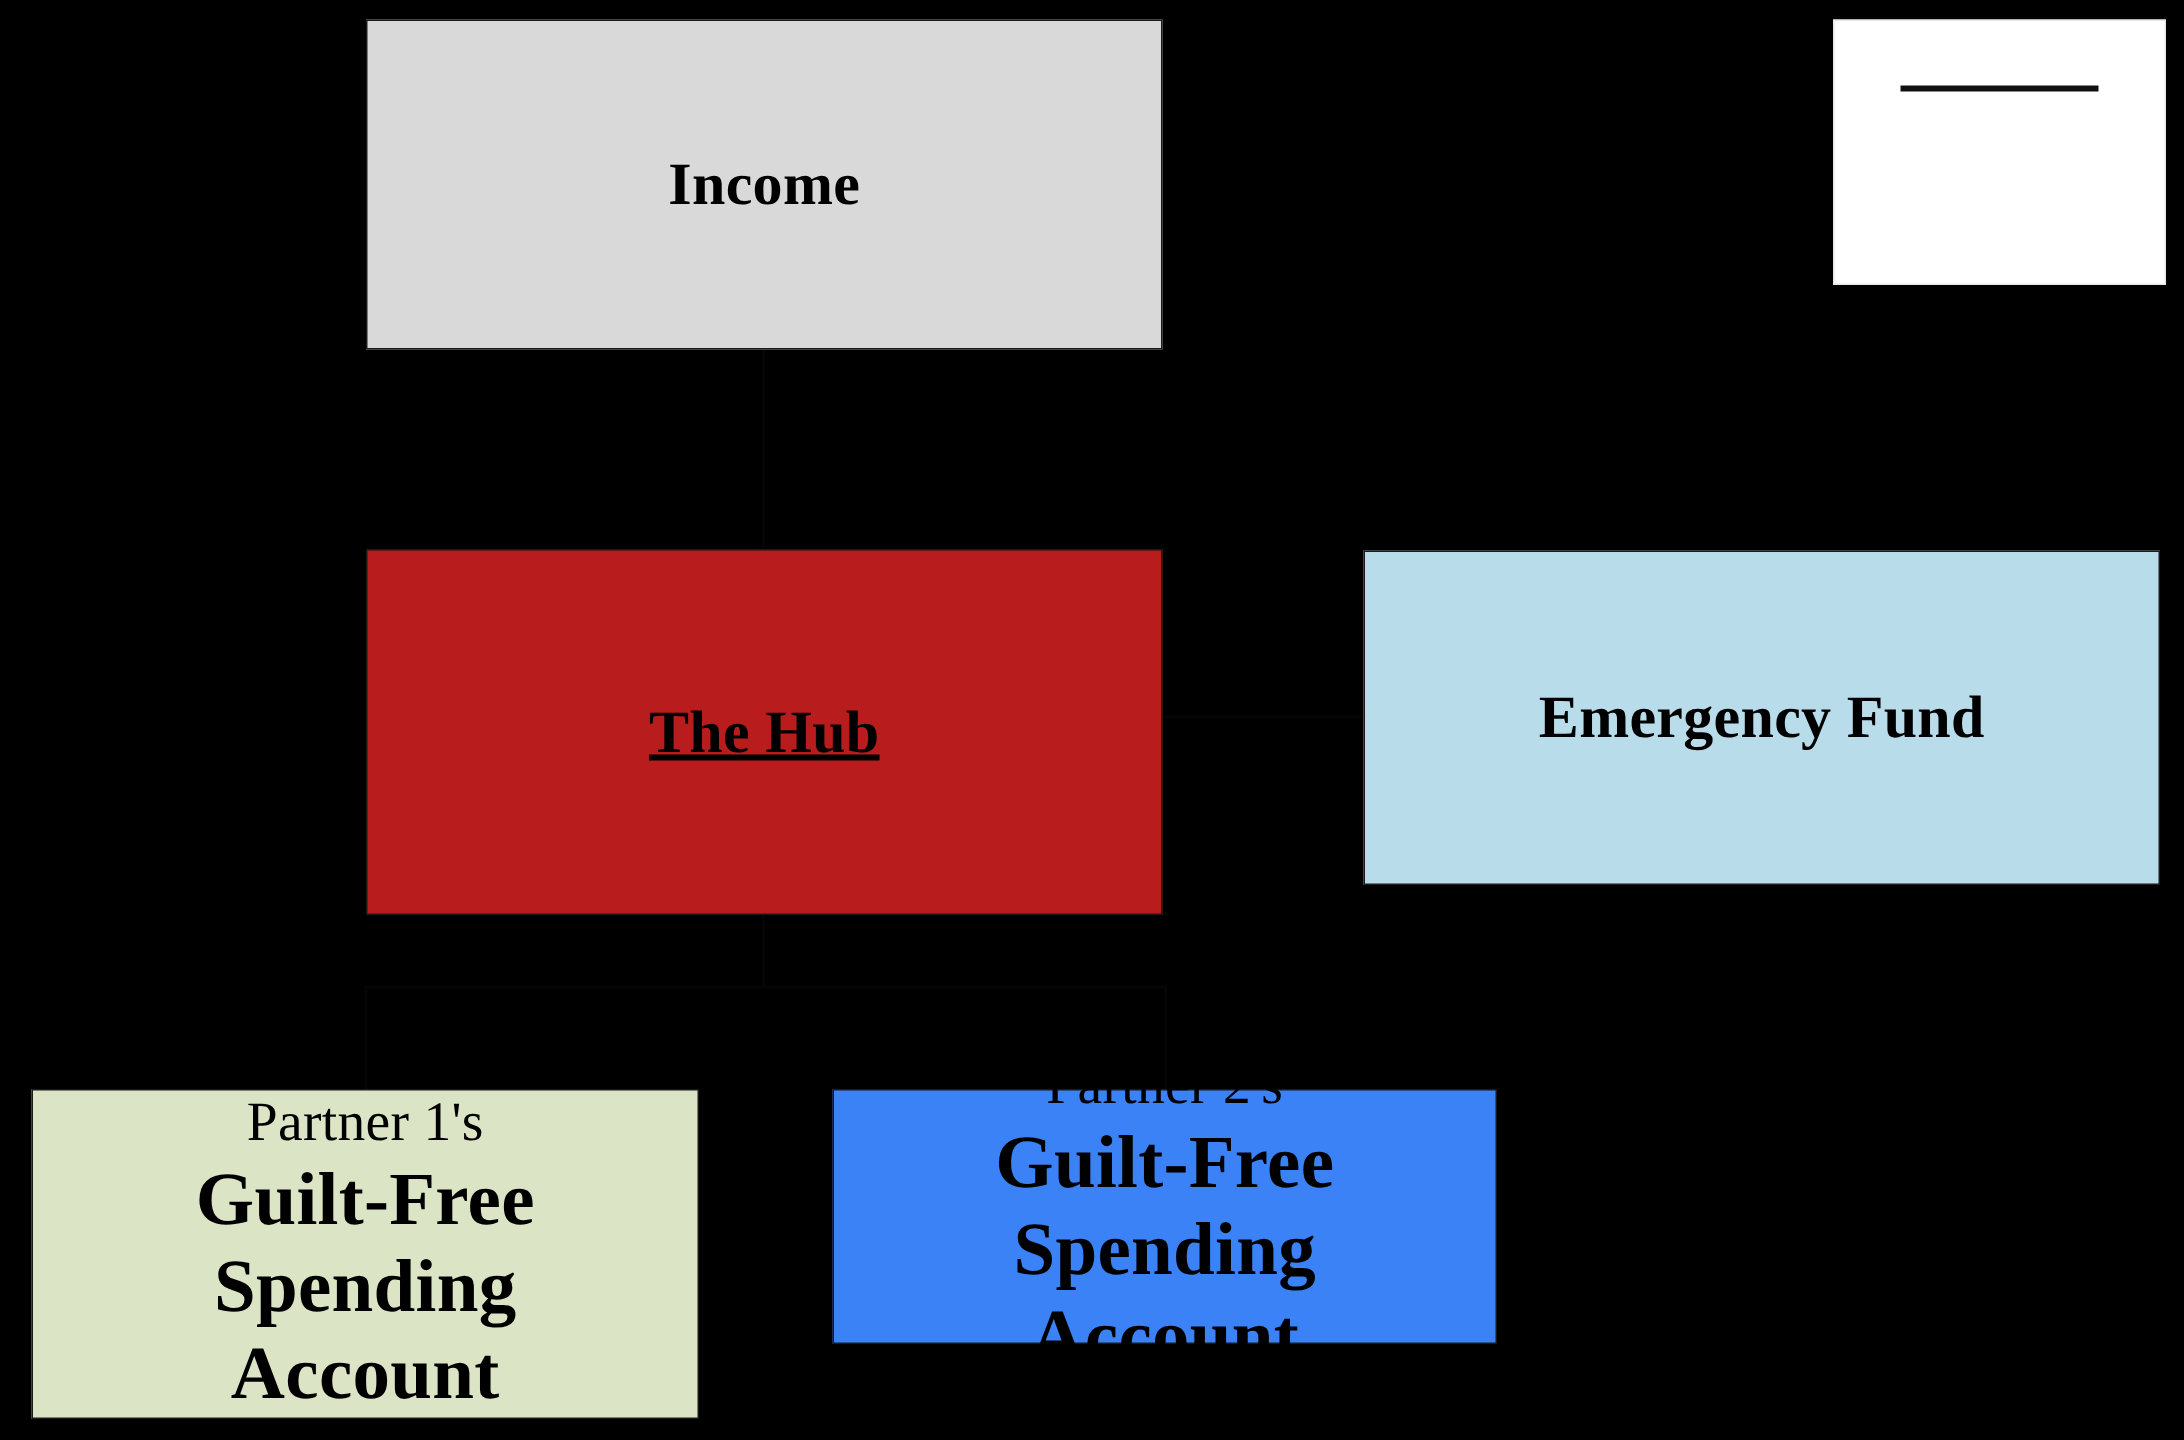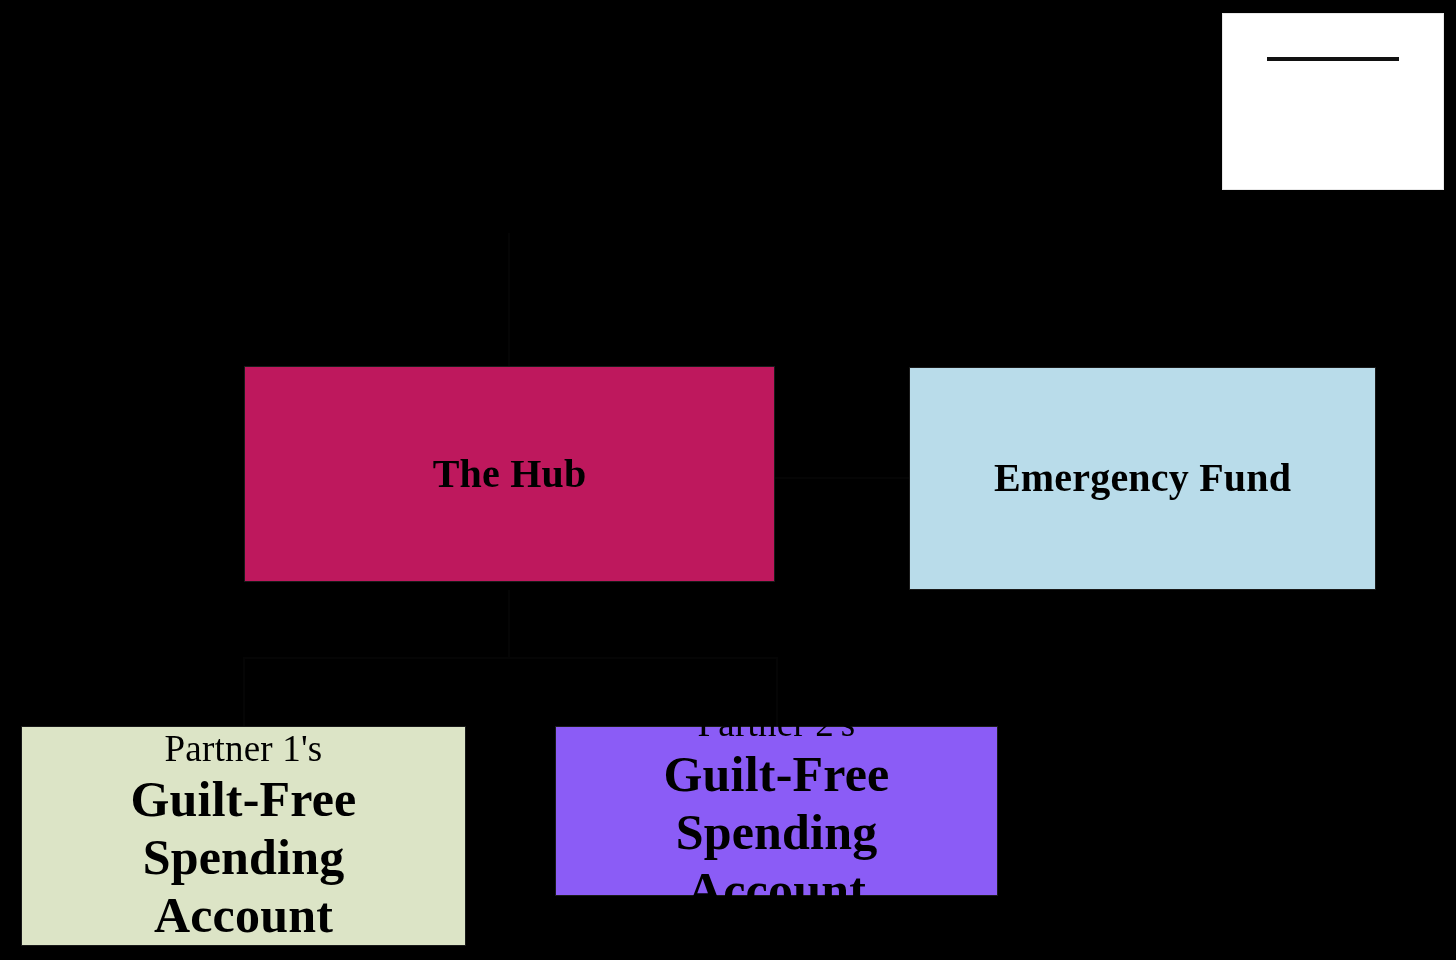--- a/index.html
+++ b/index.html
@@ -53,34 +53,35 @@
     padding: 0 6px;
     font-family: Liberation Serif, serif;
   }
 
   
   #node-income {
     left: 244px; top: 13px; width: 531px; height: 220px;
     background: #d9d9d9;
   }
   #node-hub {
-    left: 244px; top: 366px; width: 531px; height: 216px;
-    background: #be185d;
+    left: 244px; top: 366px; width: 531px; height: 244px;
+    background: #b91c1c;
+    text-decoration: underline;
   }
   #node-emergency {
-    left: 909px; top: 367px; width: 467px; height: 223px;
+    left: 909px; top: 367px; width: 531px; height: 223px;
     background: #b9dcea;
   }
   #node-partner1 {
     left: 21px; top: 726px; width: 445px; height: 220px;
     background: #dce4c6;
   }
   #node-partner2 {
     left: 555px; top: 726px; width: 443px; height: 170px;
-    background: #8b5cf6;
+    background: #3b82f6;
     align-items: center;
   }
 
   
   .edge {
     position: absolute;
     background: #050505;
     z-index: 1;
   }
   #edge-income-hub   { left: 508px; top: 233px;  width: 2px;   height: 133px; }
@@ -127,20 +128,23 @@
 
 <div id="canvas">
 
   <div class="edge" id="edge-income-hub"></div>
   <div class="edge" id="edge-hub-emerg"></div>
   <div class="edge" id="edge-hub-down"></div>
   <div class="edge" id="edge-hub-split"></div>
   <div class="edge" id="edge-to-partner1"></div>
   <div class="edge" id="edge-to-partner2"></div>
 
+  <div class="node" id="node-income">
+    <div class="title">Income</div>
+  </div>
 
   <div class="node" id="node-hub">
     <div class="title">The Hub</div>
   </div>
 
   <div class="node" id="node-emergency">
     <div class="title">Emergency Fund</div>
   </div>
 
   <div class="node" id="node-partner1">

